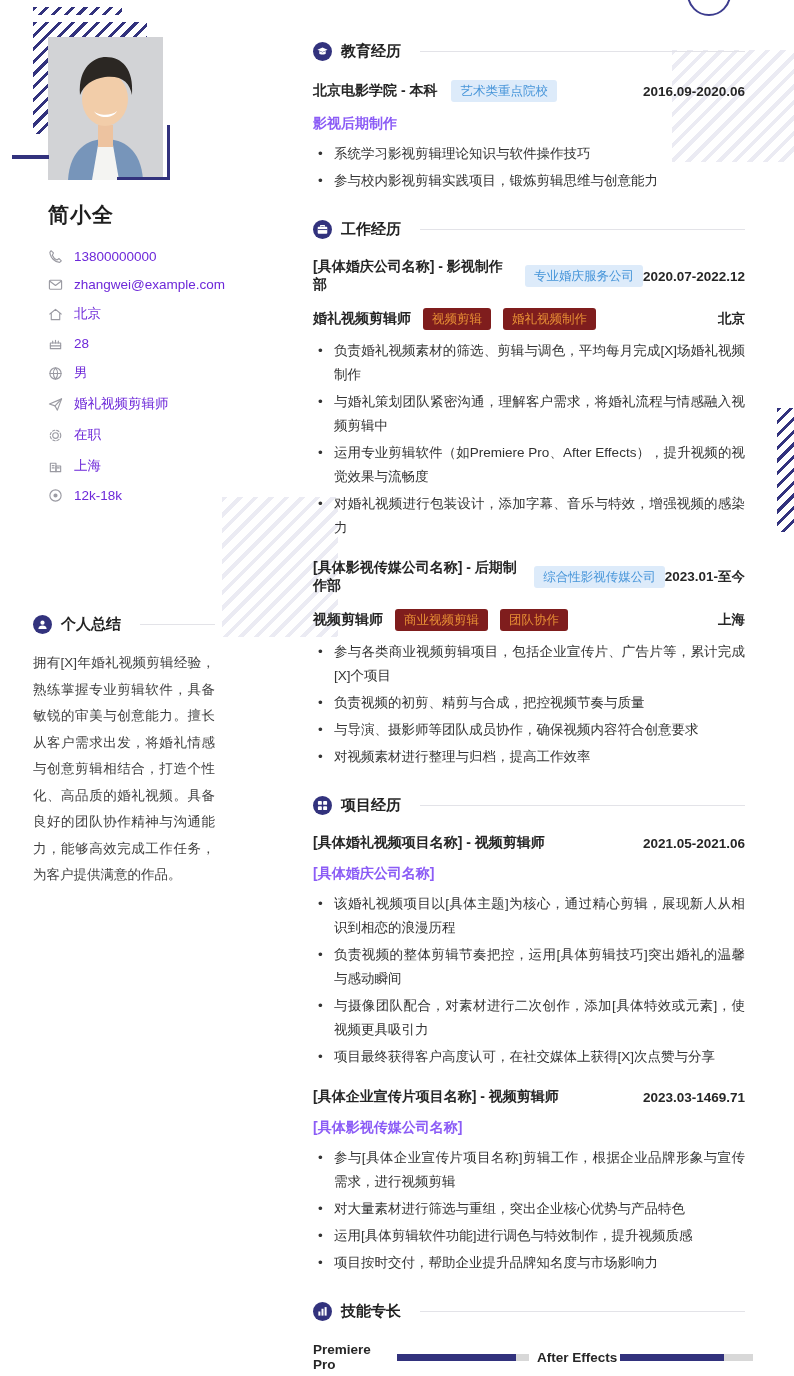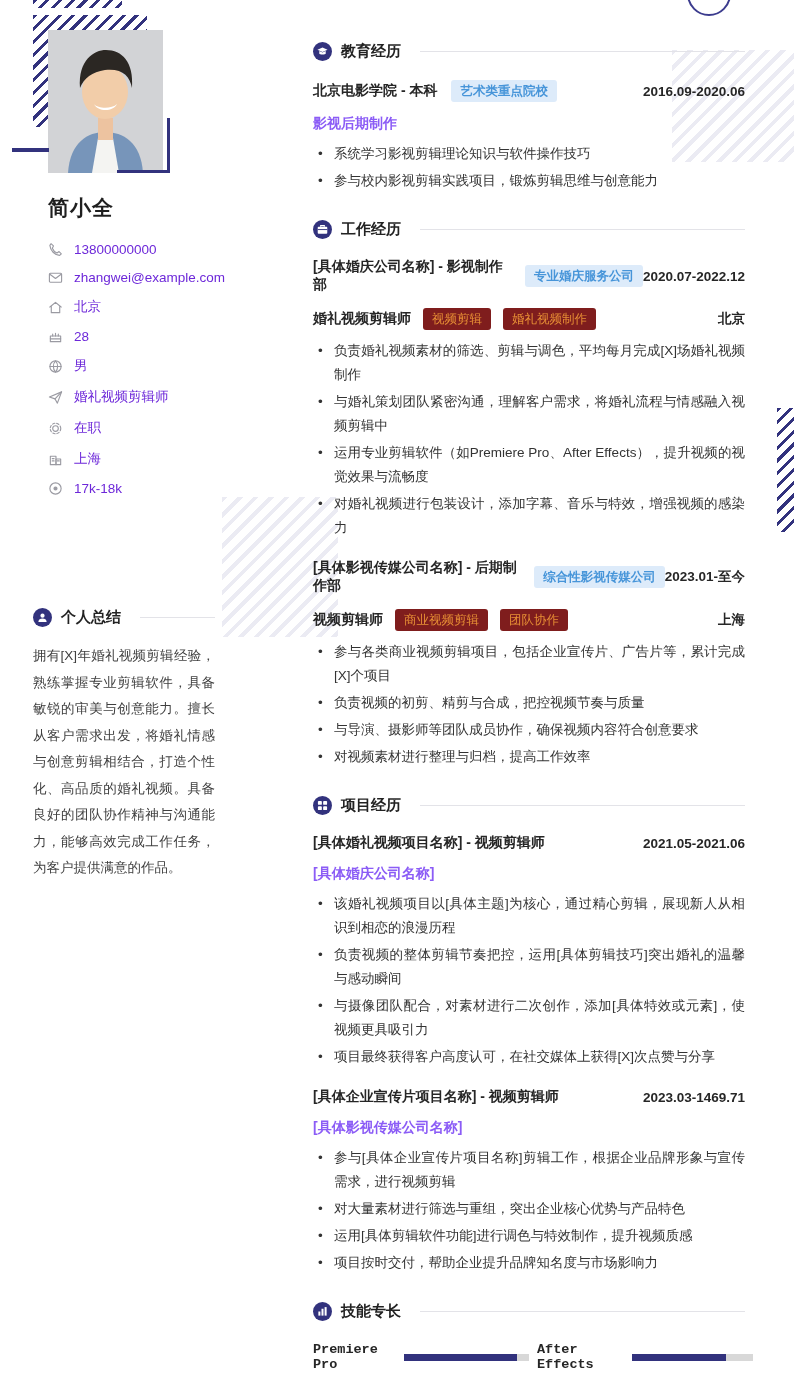--- a/index.html
+++ b/index.html
@@ -9,21 +9,21 @@
   
   .stripes-navy{background:repeating-linear-gradient(135deg,#32327d 0 3px,transparent 3px 9px);}
   .stripes-light{background:repeating-linear-gradient(135deg,#ebebf3 0 4px,transparent 4px 11px);}
   .deco{position:absolute;z-index:0;}
   .deco-circle{left:687px;top:-28px;width:40px;height:40px;border:2px solid #3c3c8e;border-radius:50%;background:#fff;}
   .deco-tr{left:672px;top:50px;width:122px;height:112px;}
   .deco-mid{left:222px;top:497px;width:116px;height:140px;}
   .deco-right{left:777px;top:408px;width:17px;height:124px;}
 
   
-  .sidebar{position:absolute;left:33px;top:0;width:182px;z-index:2;}
+  .sidebar{position:absolute;left:33px;top:7px;width:182px;z-index:2;}
   .main{position:absolute;left:313px;top:42px;width:432px;z-index:2;}
 
   
   .photo-wrap{position:relative;height:178px;}
   .ph-stripe-top{position:absolute;left:0;top:0;width:89px;height:8px;}
   .ph-stripe-sq{position:absolute;left:0;top:15px;width:114px;height:112px;}
   .photo{position:absolute;left:15px;top:30px;width:115px;height:143px;display:block;}
   .ph-line{position:absolute;left:-21px;top:148px;width:37px;height:4px;background:#32327d;}
   .ph-bracket{position:absolute;left:84px;top:118px;width:50px;height:52px;border-right:3px solid #32327d;border-bottom:3px solid #32327d;}
 
@@ -45,32 +45,32 @@
   .summary{margin-top:112px;}
   .summary p{margin:16px 0 0;font-size:13.5px;line-height:26.5px;color:#3f3f3f;text-align:justify;}
 
   
   section{margin-bottom:27px;}
   .entry{margin-top:19px;}
   .row{display:flex;align-items:center;margin-top:14px;}
   .etitle{font-size:14px;font-weight:bold;color:#262626;}
   .date{margin-left:auto;font-size:13.5px;font-weight:bold;color:#262626;white-space:nowrap;}
   .tag{font-size:12.5px;padding:2.5px 9px;border-radius:3px;margin-left:14px;white-space:nowrap;}
-  .tag.blue{background:#ddebfa;color:#4795d9;font-weight:bold;}
+  .tag.blue{background:#ddebfa;color:#4795d9;}
   .tag.orange{background:#7f1d1d;color:#e78f35;margin-left:12px;}
   .tag.orange:first-of-type{margin-left:14px;}
   .bold-line{font-size:14px;font-weight:bold;color:#8b5cf6;margin-top:13px;}
   .bullets{list-style:none;margin:9px 0 0;padding:0;}
   .bullets li{position:relative;padding-left:21px;font-size:13.5px;line-height:24px;color:#333;margin-bottom:3px;text-align:justify;}
   .bullets li::before{content:"•";position:absolute;left:5px;color:#333;}
 
   
   .skills-grid{display:grid;grid-template-columns:216px 216px;column-gap:8px;row-gap:17px;margin-top:21px;}
   .skill{display:flex;align-items:center;}
-  .slabel{font-size:13.5px;font-weight:bold;color:#262626;font-family:Liberation Mono, monospace;}
+  .slabel{font-size:13.5px;font-weight:bold;color:#262626;}
   .track{width:133px;height:7px;background:#d8d8d8;margin-left:auto;}
   .fill{height:100%;background:#32327d;}
 </style>
 </head>
 <body>
 
 <div class="page">
 
   <div class="deco deco-circle"></div>
   <div class="deco deco-tr stripes-light"></div>
@@ -171,21 +171,21 @@
           </span>
         <span>上海</span>
       </li>
       <li>
         <span class="cicon">
             <svg viewBox="0 0 16 16">
               <circle cx="8" cy="8" r="6"></circle>
               <circle cx="8" cy="8" r="1.6" fill="#9a9aa2"></circle>
             </svg>
           </span>
-        <span>17k-18k</span>
+        <span>12k-18k</span>
       </li>
     </ul>
 
     <div class="summary">
       <div class="sec-head">
         <span class="badge">
           <svg viewBox="0 0 12 12">
               <circle cx="6" cy="4" r="2.3"></circle>
               <path d="M1.5 11 C1.5 8 3.5 7 6 7 C8.5 7 10.5 8 10.5 11 Z"></path>
             </svg>

